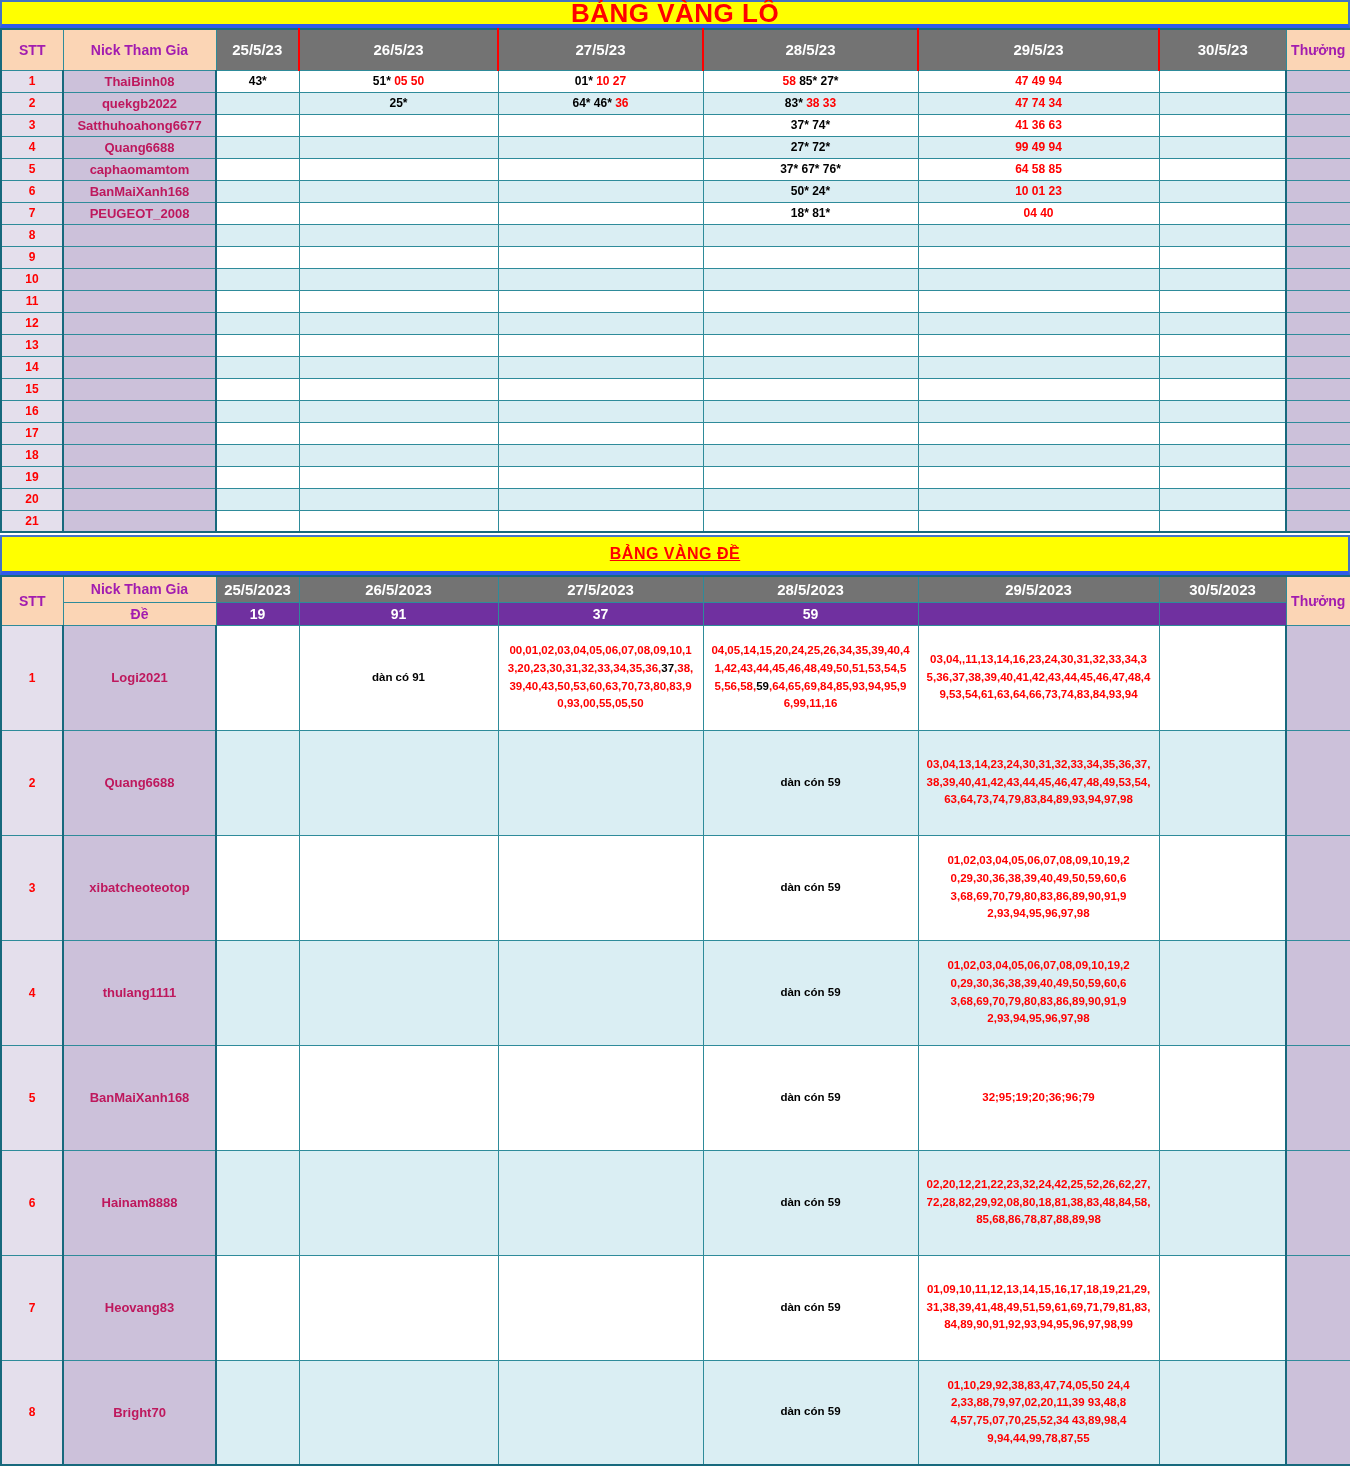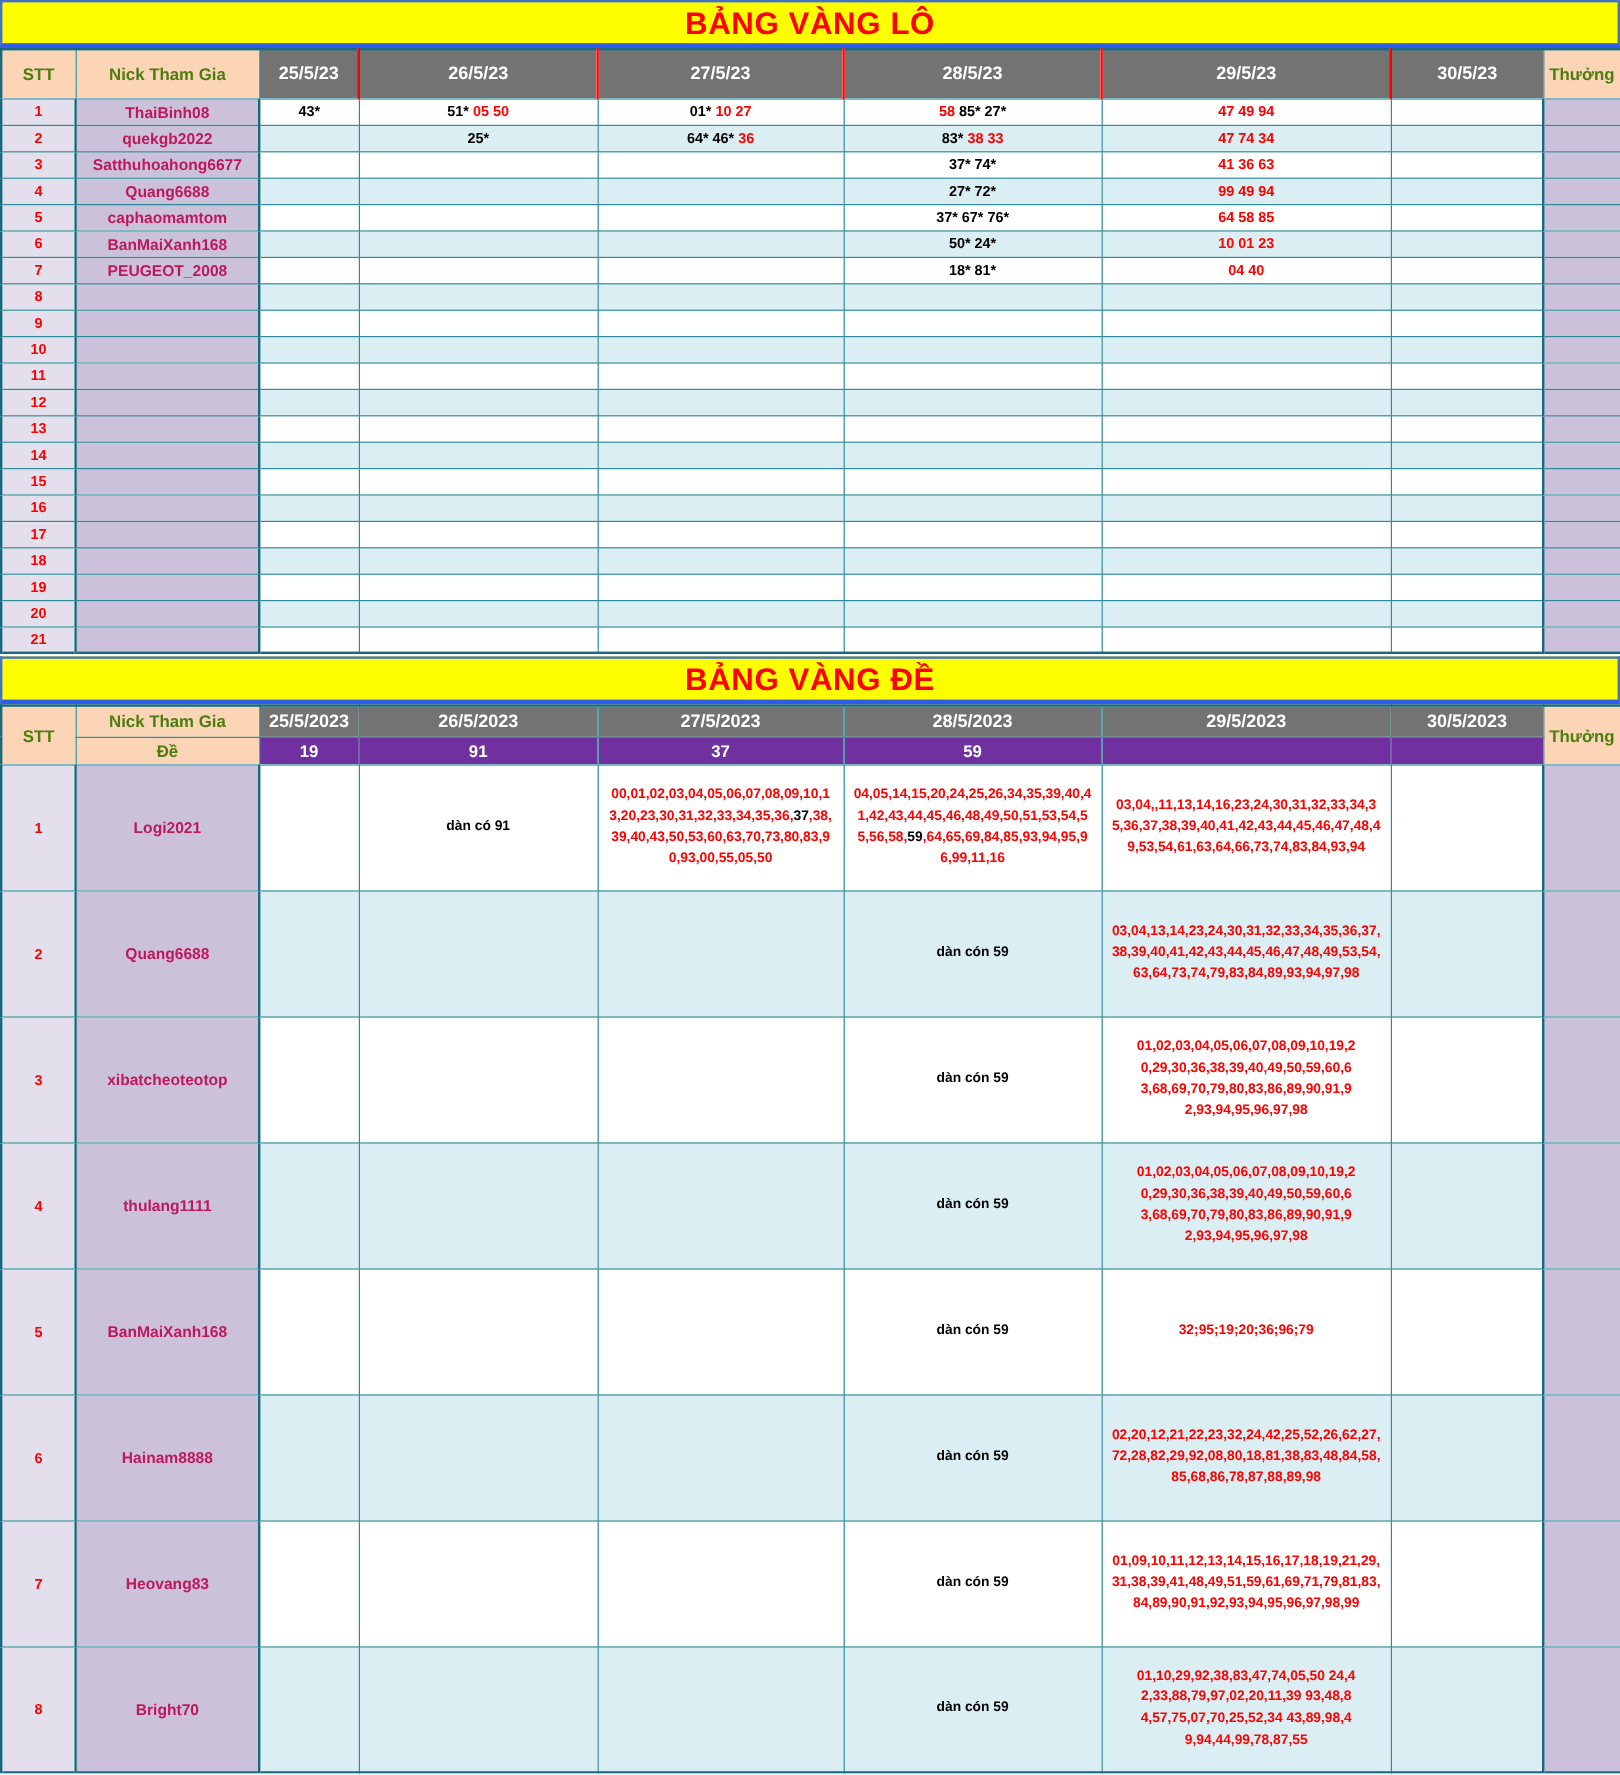--- a/index.html
+++ b/index.html
@@ -6,41 +6,41 @@
   html,body { margin:0; padding:0; }
   body {
     width:1350px;
     background:#ffffff;
     font-family:"Liberation Sans", sans-serif;
   }
   .banner {
     background:#FFFF00;
     border:2px solid #4472C4;
     border-bottom:4px solid #2F5BEA;
-    height:40px;
+    height:28px;
     display:flex; align-items:center; justify-content:center;
     font-weight:bold; font-size:26px; color:#FF0000;
     letter-spacing:0.5px;
   }
-  .banner2 { margin-top:2px; height:40px; font-size:26px; }
+  .banner2 { margin-top:2px; height:40px; font-size:16px;text-decoration:underline; }
   table {
     width:1350px;
     border-collapse:collapse;
     table-layout:fixed;
     border:2px solid #17697D;
   }
   th, td { border:1px solid #2E8B9A; overflow:hidden; padding:0 2px; }
 
   .t1 thead tr { height:41px; }
   .t1 tbody tr { height:22px; }
   .t2 thead tr.r1 { height:26px; }
   .t2 thead tr.r2 { height:23px; }
   .t2 tbody tr { height:105px; }
 
-  th.peach { background:#FBD5B5; color:#4d7c0f; font-size:14px; font-weight:bold; }
+  th.peach { background:#FBD5B5; color:#a21caf; font-size:14px; font-weight:bold; }
   th.pdate { background:#737373; color:#FFFFFF; font-size:15px; font-weight:bold; }
   .t1 th.pdate.rsep { border-right:2px solid #FF0000; }
   th.dval { background:#7030A0; color:#FFFFFF; font-size:14px; font-weight:bold; }
 
   td.stt  { background:#E4DFEC; color:#FF0000; font-weight:bold; font-size:12px;
             text-align:center; border-left:2px solid #17697D; border-right:2px solid #17697D; }
   td.nick { background:#CCC1DA; color:#be185d; font-weight:bold; font-size:13px;
             text-align:center; border-right:2px solid #17697D; }
   td.dc   { text-align:center; font-weight:bold; font-size:12px; background:#FFFFFF; }
   tr.alt td.dc { background:#DAEEF3; }

